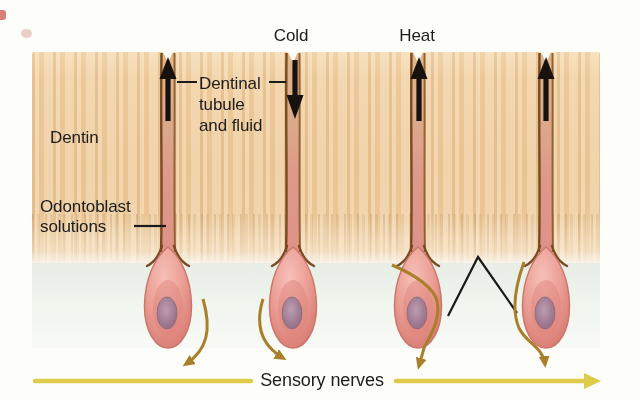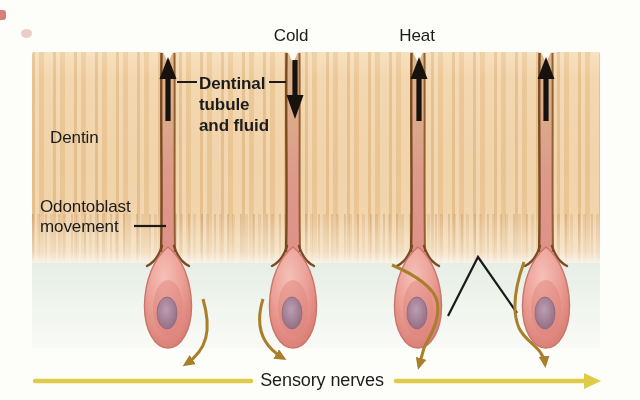--- a/index.html
+++ b/index.html
@@ -43,21 +43,21 @@
     background:rgba(212,146,140,0.45);border-radius:50%;
   }
   
   svg.overlay{position:absolute;left:0;top:0;width:640px;height:400px;}
   
   .lbl{
     position:absolute;color:#1c1c1c;font-size:17px;line-height:20px;
     white-space:pre-line;letter-spacing:-0.1px;
   }
   .center{transform:translateX(-50%);text-align:center;}
-  .lbl-dentinal{line-height:21px;font-weight:bold;}
+  .lbl-dentinal{line-height:21px;}
   .lbl-sensory{font-size:18px;}
 </style>
 </head>
 <body>
 
 <div class="stage">
 
   <div class="dentin-band"></div>
   <div class="dentin-band-lower"></div>
   <div class="pulp-band"></div>
@@ -136,15 +136,15 @@
   </svg>
 
   <div class="lbl center" style="left:291px;top:26px">Cold</div>
   <div class="lbl center" style="left:417px;top:26px">Heat</div>
 
   <div class="lbl" style="left:50px;top:128px">Dentin</div>
   <div class="lbl lbl-dentinal" style="left:199px;top:73px">Dentinal
 tubule
 and fluid</div>
   <div class="lbl" style="left:40px;top:197px">Odontoblast
-movement</div>
+solutions</div>
   <div class="lbl lbl-sensory center" style="left:322px;top:370px">Sensory nerves</div>
 </div>
 
 </body></html>

